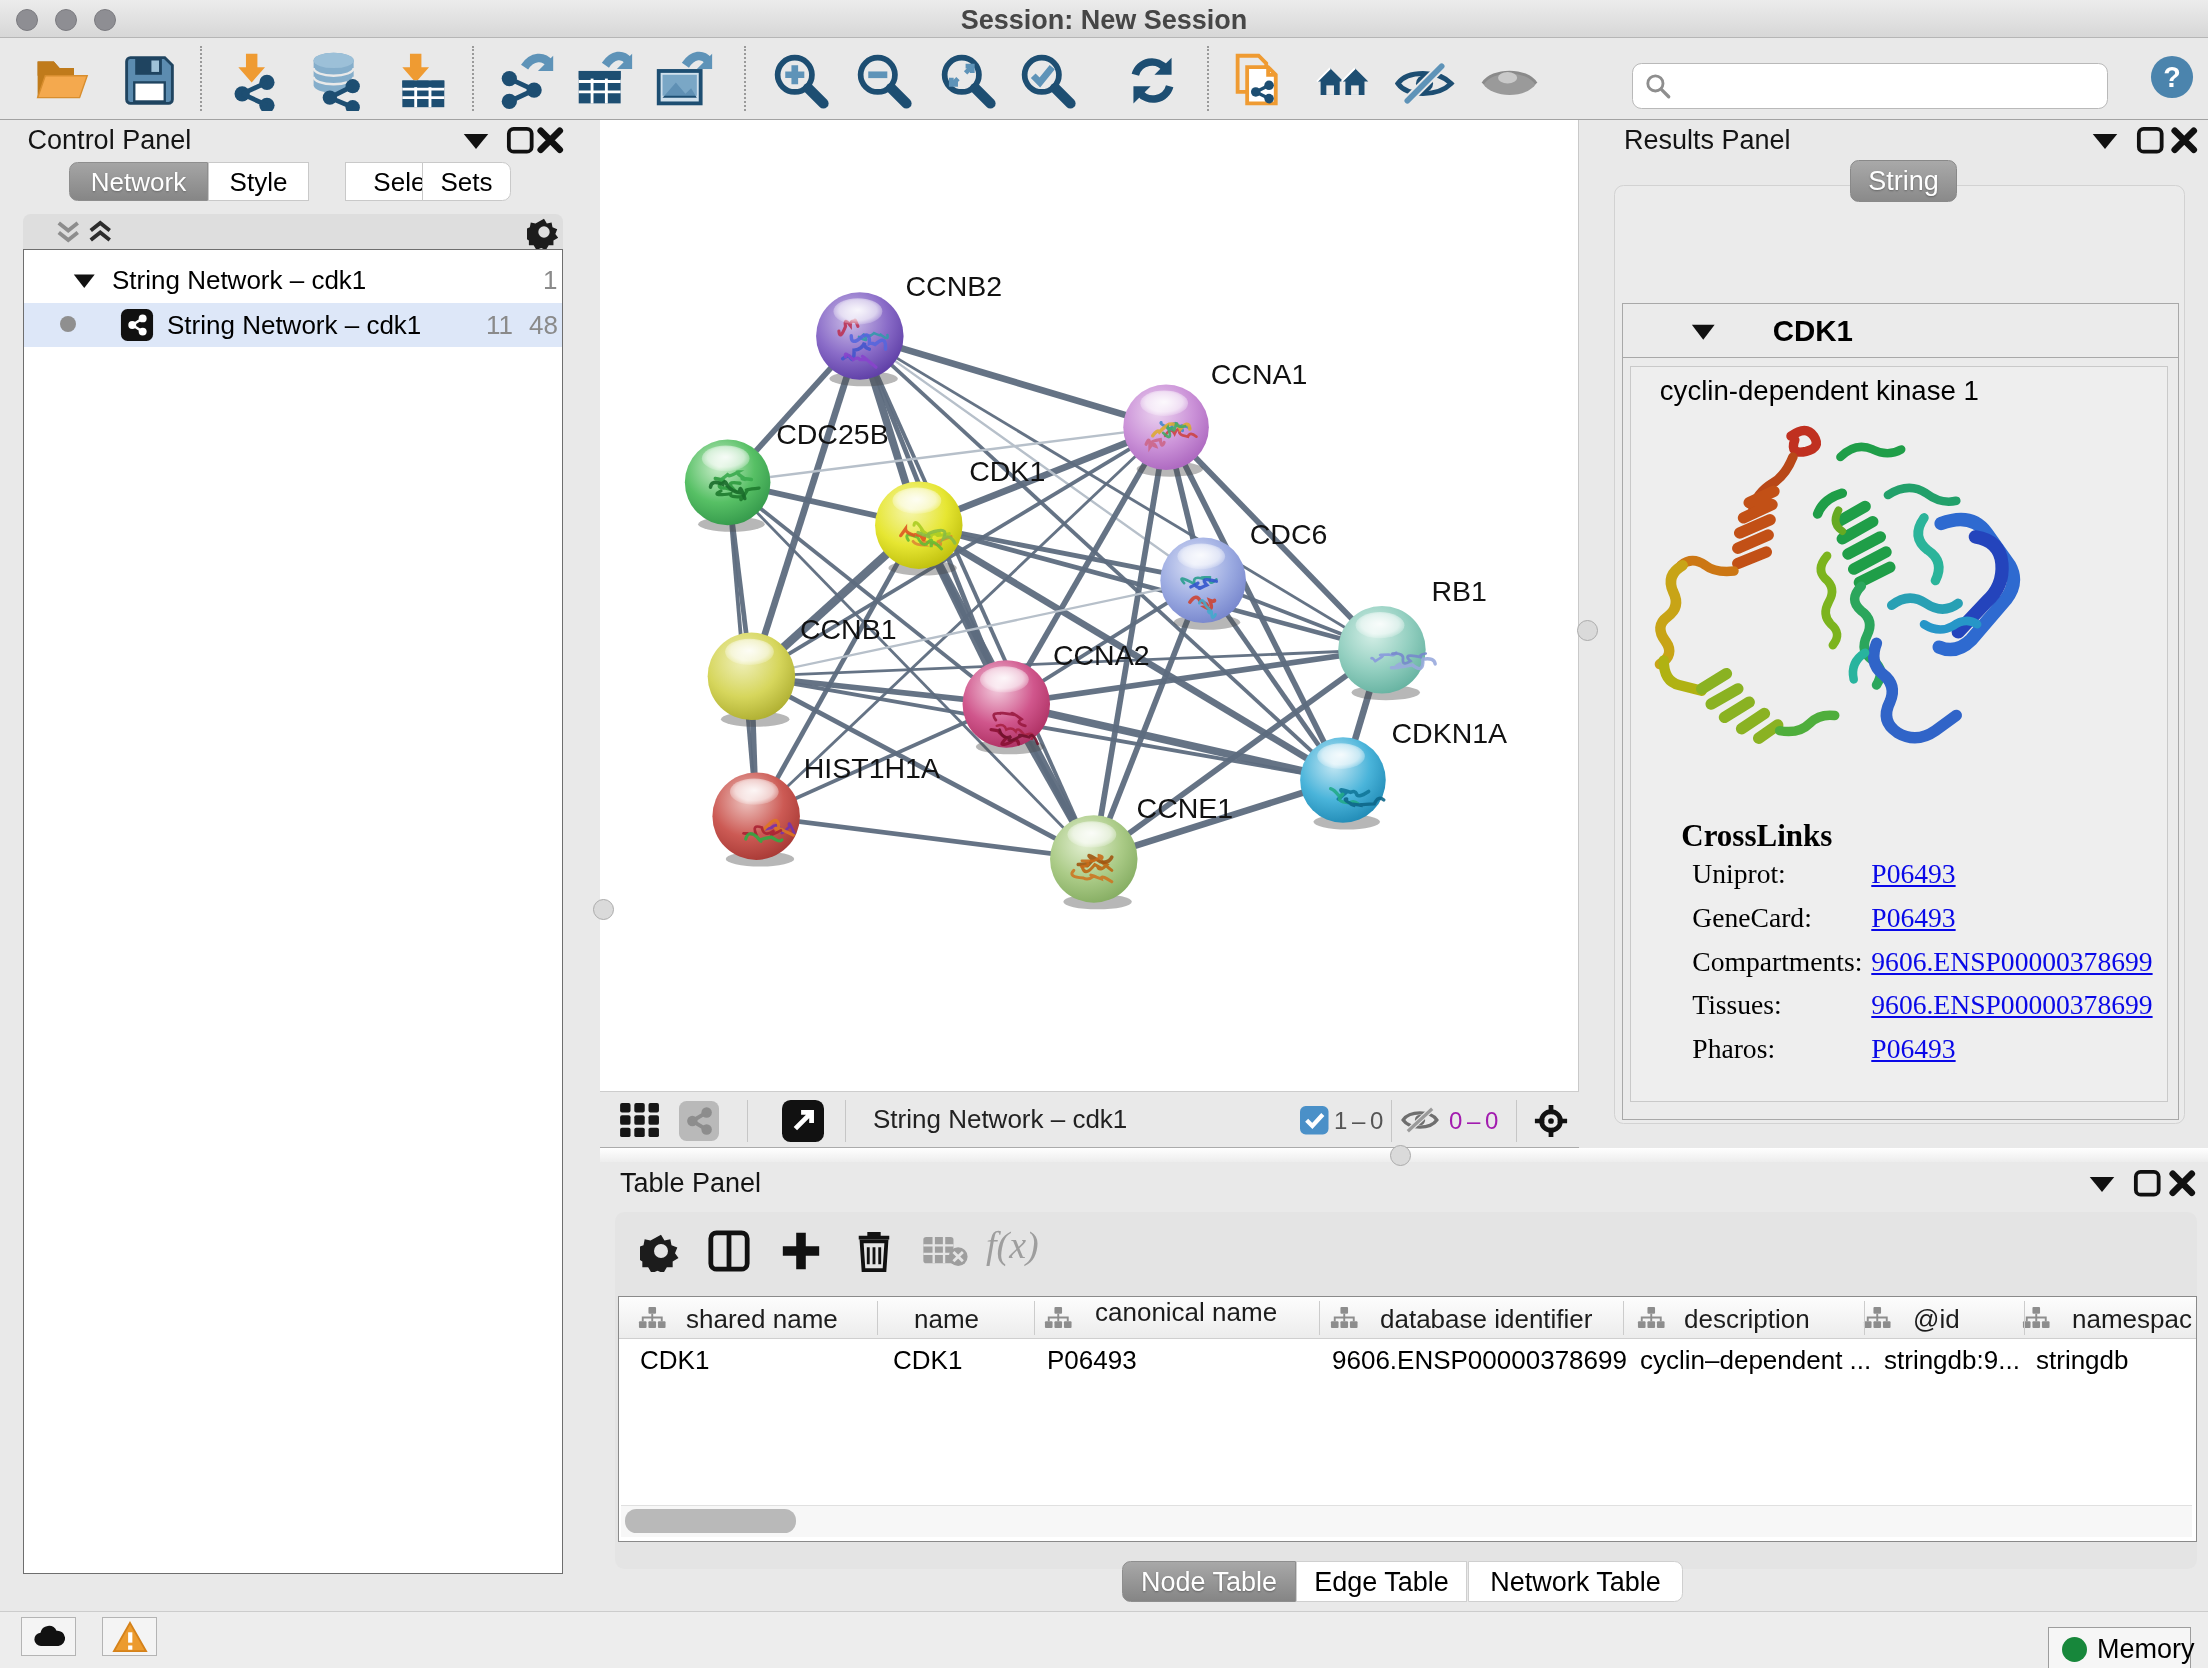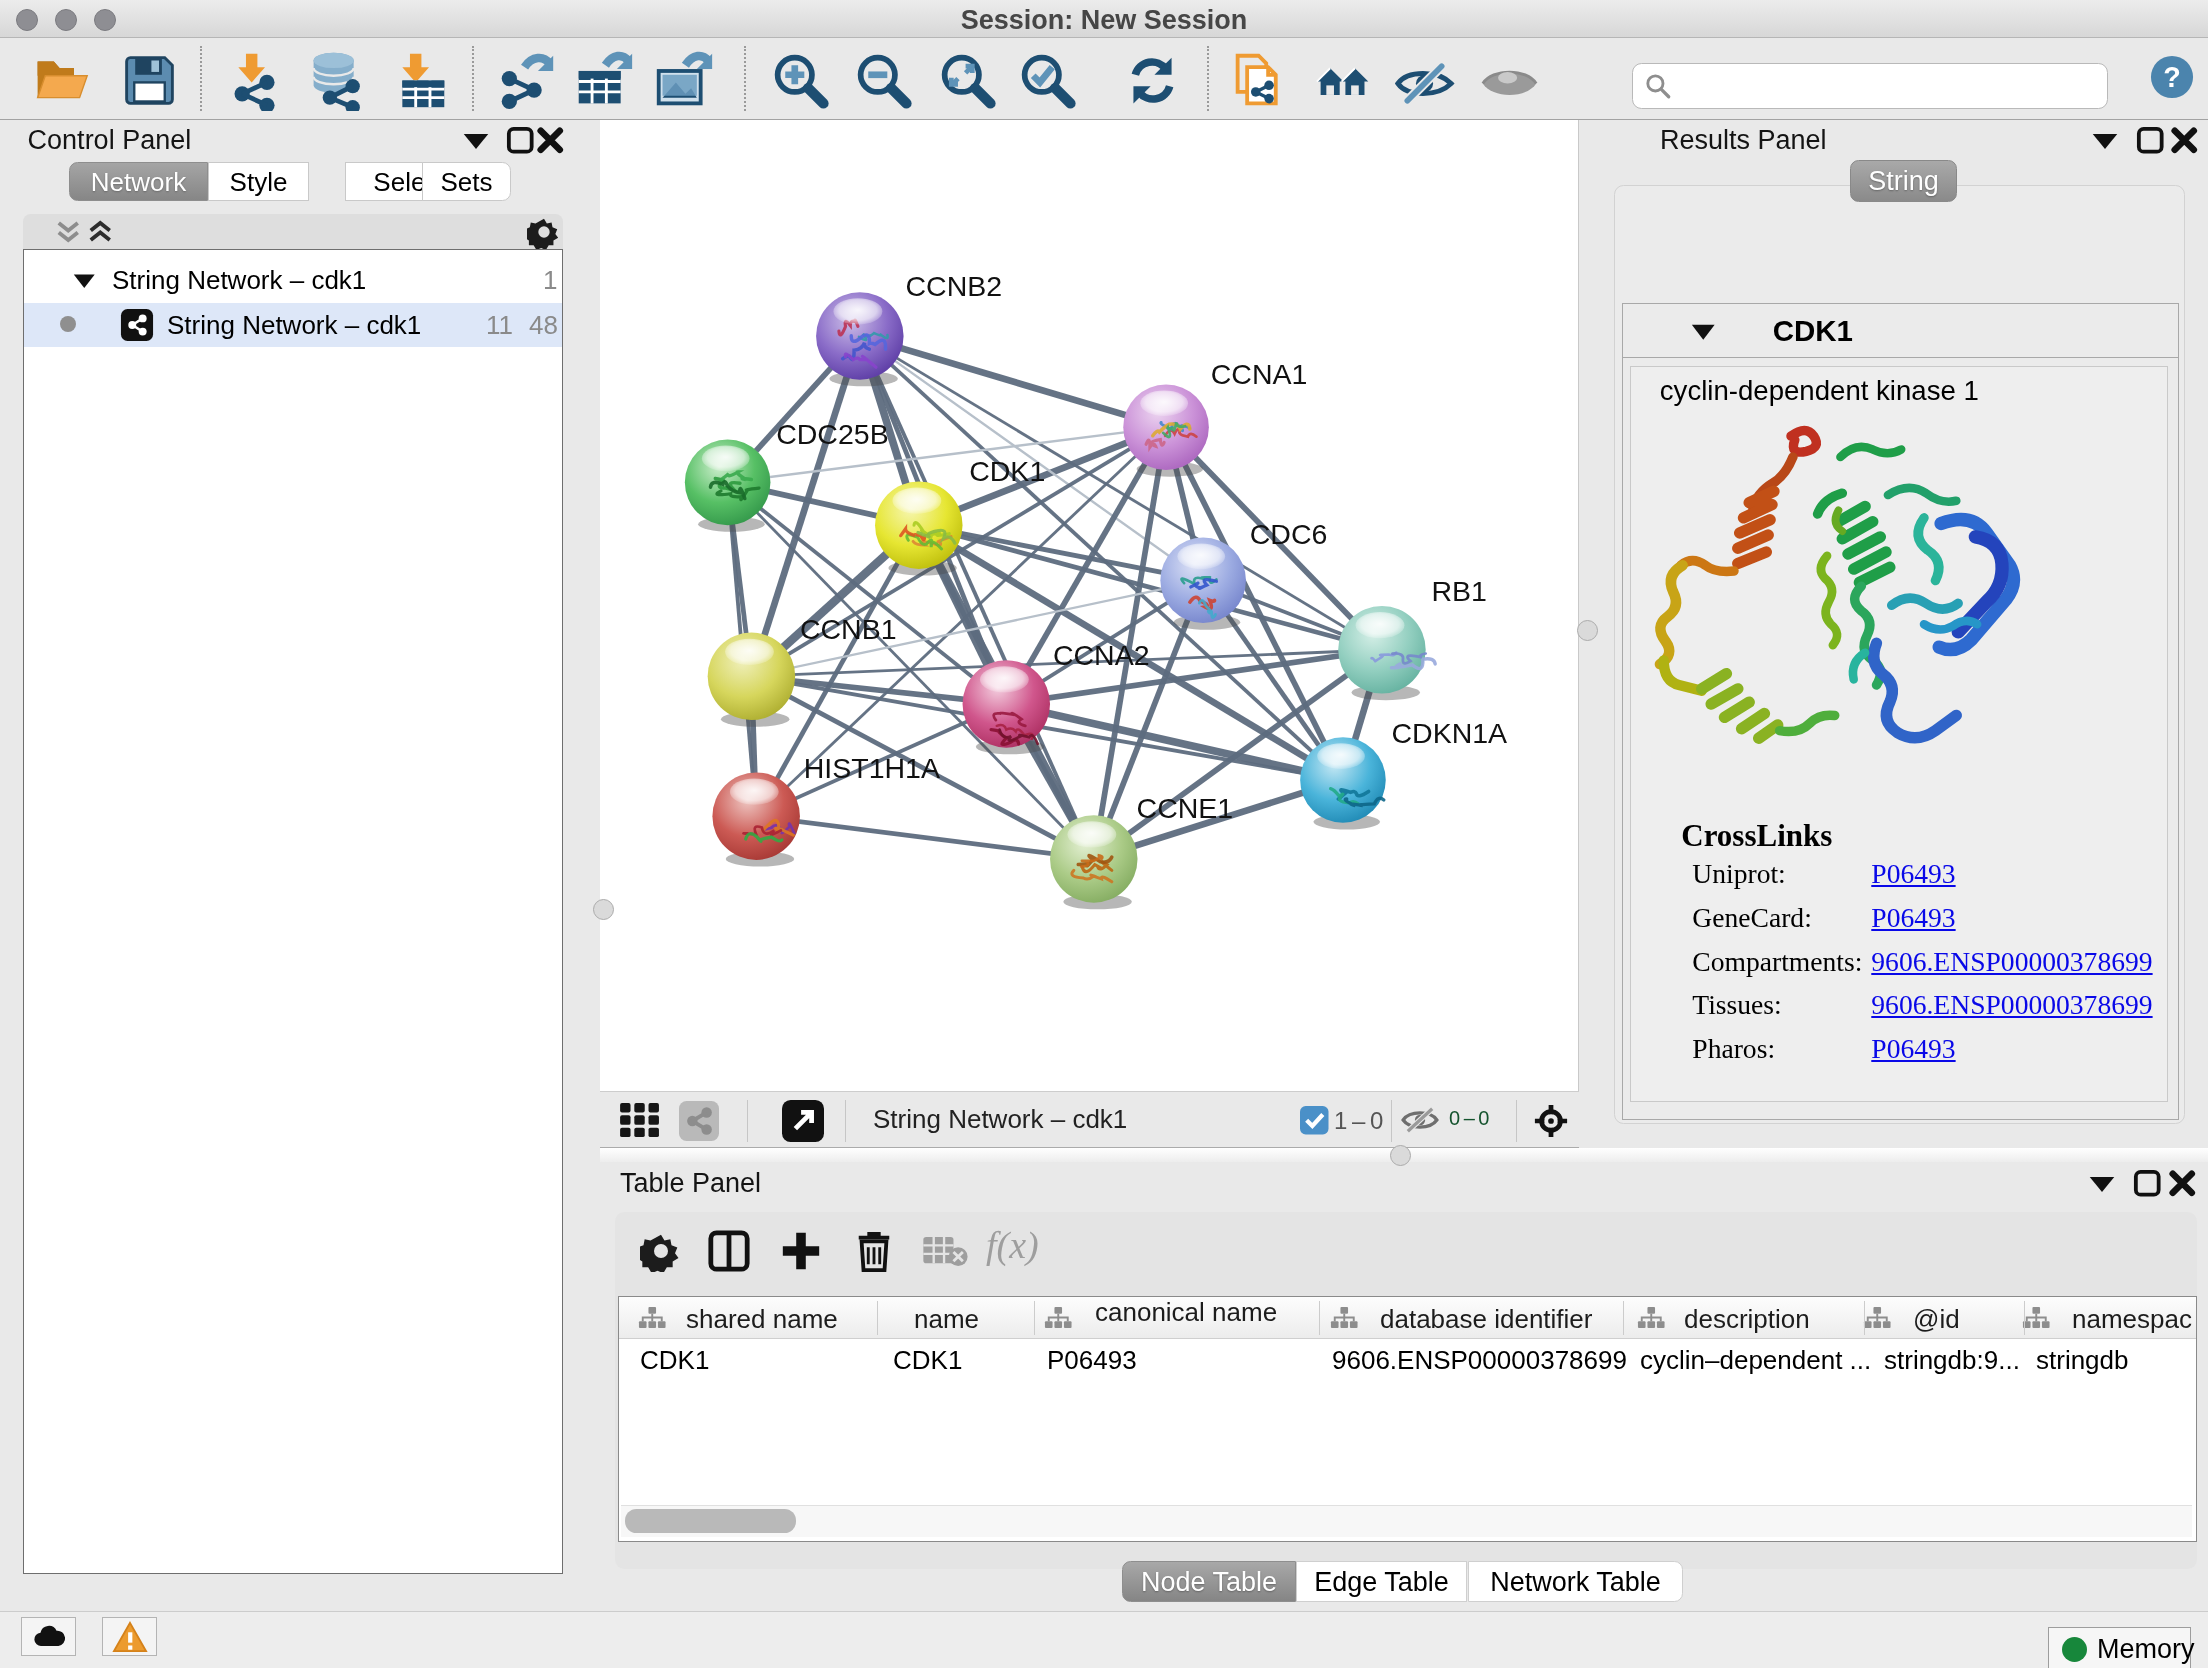--- a/index.html
+++ b/index.html
@@ -41,21 +41,21 @@
 .row { position:absolute; left:0; width:100%; height:44px; font-size:26px; }
 .rownum { position:absolute; color:#8a8a8a; }
 
 
 #canvas { left:600px; top:120px; width:979px; height:971px; background:#fff;
   border-right:1px solid #c9c9c9; }
 #canvasbar { left:600px; top:1091px; width:979px; height:57px; background:#e9e9e9;
   border-top:1.9px solid #cdcdcd; border-bottom:1.9px solid #ababab; }
 
 
-#rp-head { left:1624px; top:125px;margin-left:36px; }
+#rp-head { left:1624px; top:125px; }
 #stringtab { z-index:5; left:1850px; top:160px; width:107px; height:42px;
   background:linear-gradient(#a9a9a9,#8a8a8a); border:1px solid #898989;
   border-radius:8.6px; color:#fff; font-size:27px; text-align:center; line-height:40px;
   text-shadow:0 1px 1.9px rgba(0,0,0,.3); }
 #rp-box { left:1614px; top:185px; width:571px; height:939px; background:#ebebeb;
   border:1px solid #d2d2d2; border-radius:9.5px; }
 #rp-box1 { position:absolute; left:6.7px; top:32px; width:557px; height:78px; border:1.9px solid #a8a8a8; }
 .rbtn { position:absolute; top:19px; height:40px; background:#fff;
   border:1px solid #ababab; border-radius:7.6px; font-size:27px; text-align:center;
   line-height:38px; color:#000; }
@@ -542,21 +542,21 @@
       <path d="M7 15 l6 6 L24 9" stroke="#fff" stroke-width="4.5" fill="none"></path>
     </svg>
 <div style="position:absolute;left:734px;top:15px;font-size:24px;color:#555;letter-spacing:-1px;">1 – 0</div>
 <div style="position:absolute;left:791px;top:7.6px;height:42px;border-left:1.9px solid #c6c6c6;"></div>
 <svg style="position:absolute;left:801px;top:13.3px" width="38" height="30" viewBox="0 0 40 32">
       <path d="M2 16 C9 6 31 6 38 16 C31 26 9 26 2 16 Z" fill="none" stroke="#6e6e6e" stroke-width="3.5"></path>
       <circle cx="20" cy="16" r="5.5" fill="#6e6e6e"></circle>
       <path d="M7 28 L33 4" stroke="#e9e9e9" stroke-width="6"></path>
       <path d="M7 28 L33 4" stroke="#9a9a9a" stroke-width="3.5"></path>
     </svg>
-<div style="position:absolute;left:849px;top:15px;font-size:20px;color:#14532d;letter-spacing:-1px;">0 – 0</div>
+<div style="position:absolute;left:849px;top:15px;font-size:24px;color:#a21caf;letter-spacing:-1px;">0 – 0</div>
 <div style="position:absolute;left:916px;top:7.6px;height:42px;border-left:1.9px solid #c6c6c6;"></div>
 <svg style="position:absolute;left:933px;top:10.5px" width="36" height="36" viewBox="0 0 38 38">
       <circle cx="19" cy="19" r="10" fill="none" stroke="#111" stroke-width="5"></circle>
       <path d="M19 2 v10 M19 26 v10 M2 19 h10 M26 19 h10" stroke="#111" stroke-width="5"></path>
       <circle cx="19" cy="19" r="3" fill="#111"></circle>
     </svg>
   </div>
 
 <div class="abs phead" id="rp-head">Results Panel</div>
 <div class="abs" id="rp-icons">

